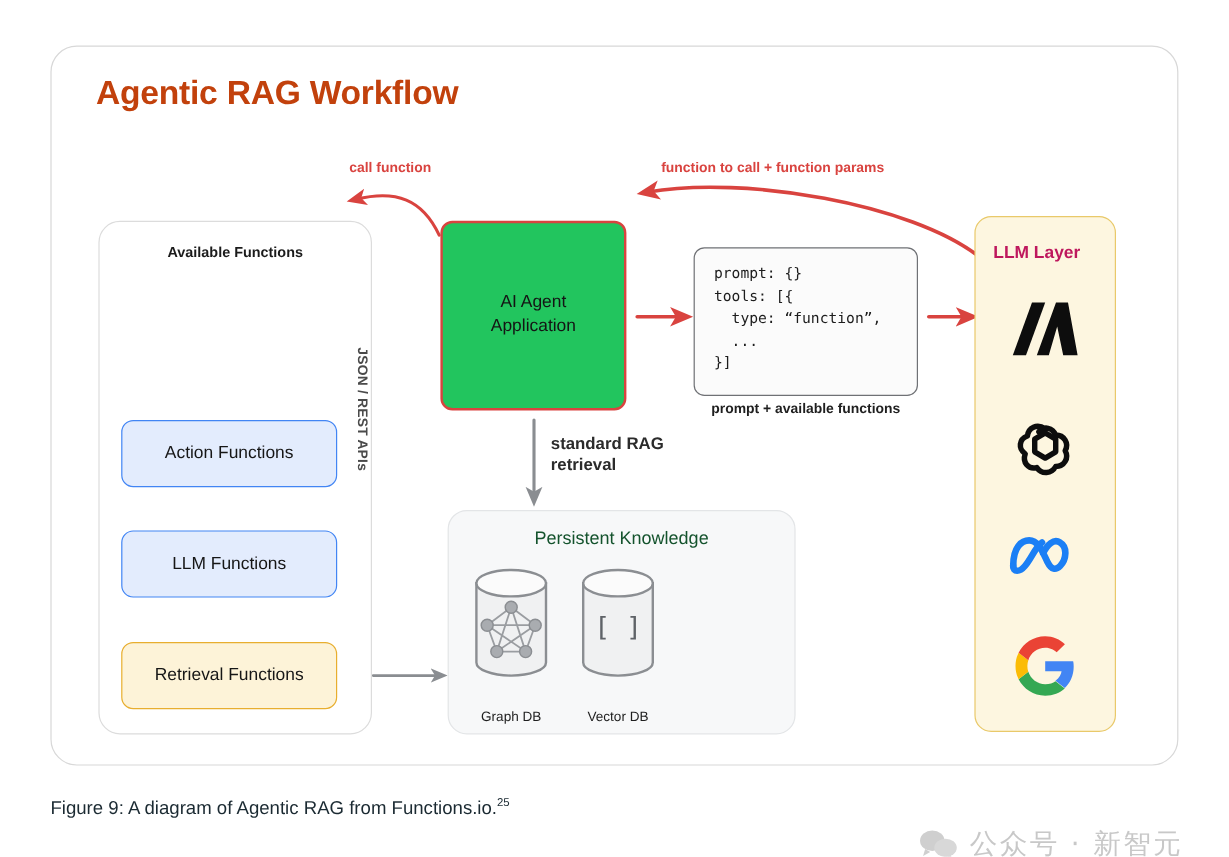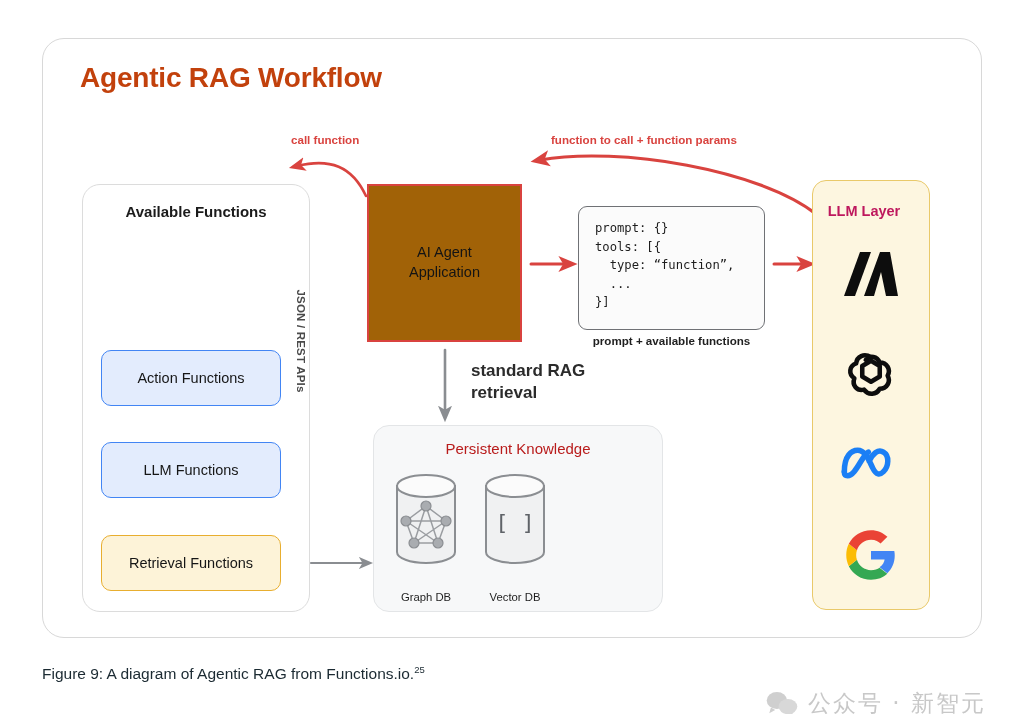--- a/index.html
+++ b/index.html
@@ -25,21 +25,21 @@
   }
 
   
   .funcs-panel{
     position:absolute;left:82px;top:184px;width:228px;height:428px;
     background:#fff;border:1.3px solid #dcdcdc;border-radius:18px;
     box-sizing:border-box;
   }
   .funcs-title{
     position:absolute;left:82px;top:203px;width:228px;text-align:center;
-    font-size:15px;font-weight:600;color:#1b1b1b;
+    font-size:12px;font-weight:600;color:#1b1b1b;
   }
   .fbox{
     position:absolute;left:101px;width:180px;height:56px;
     border-radius:10px;box-sizing:border-box;
     display:flex;align-items:center;justify-content:center;
     font-size:14.5px;font-weight:500;color:#161616;
   }
   .fbox.blue{background:#e3ecfd;border:1.6px solid #4285f4;}
   .fbox.amber{background:#fdf3d8;border:1.6px solid #e8ae2f;}
   #fbox0{top:258px;}
@@ -52,21 +52,21 @@
     width:140px;text-align:center;
     font-size:11.5px;font-weight:600;color:#4a4a4a;
     transform:rotate(90deg);transform-origin:center center;
     margin-left:-58px;
     letter-spacing:0.2px;
   }
 
   
   .agent-box{
     position:absolute;left:367px;top:184px;width:155px;height:158px;
-    background:#a16207;border:2.2px solid #d9433f;border-radius:0;
+    background:#22c55e;border:2.2px solid #d9433f;border-radius:10px;
     box-sizing:border-box;
     display:flex;align-items:center;justify-content:center;
     text-align:center;line-height:1.35;
     font-size:14.5px;font-weight:500;color:#141414;
   }
 
   
   .code-box{
     position:absolute;left:578px;top:206px;width:187px;height:124px;
     background:#fbfbfb;border:1.6px solid #6f7175;border-radius:9px;
@@ -83,21 +83,21 @@
   }
 
   
   .pk-panel{
     position:absolute;left:373px;top:425px;width:290px;height:187px;
     background:#f7f8f9;border:1.2px solid #e3e5e7;border-radius:16px;
     box-sizing:border-box;
   }
   .pk-title{
     position:absolute;left:373px;top:440px;width:290px;text-align:center;
-    font-size:15px;font-weight:500;color:#b91c1c;
+    font-size:15px;font-weight:500;color:#14532d;
   }
   .db{position:absolute;width:66px;}
   #db0{left:393px;top:472px;}
   #db1{left:482px;top:472px;}
   #db2{left:570px;top:472px;}
   .db-label{
     margin-top:21px;text-align:center;font-size:11.3px;font-weight:500;color:#1f1f1f;
   }
 
   
@@ -117,22 +117,22 @@
   #logo3{top:528px;}
 
   
   .arrow-label{
     position:absolute;font-size:11.6px;font-weight:600;color:#d9433f;
     white-space:nowrap;
   }
   #lbl-call{left:291px;top:133px;}
   #lbl-func{left:551px;top:133px;}
   .gray-label{
-    position:absolute;font-size:17px;font-weight:600;color:#2b2b2b;
-    line-height:1.32;white-space:pre-line;margin-left:12px;
+    position:absolute;font-size:14px;font-weight:600;color:#2b2b2b;
+    line-height:1.32;white-space:pre-line;
   }
   #lbl-rag{left:459px;top:360px;}
 
   
   #arrows{position:absolute;left:0;top:0;width:1024px;height:714px;pointer-events:none;}
 
   
   .caption{
     position:absolute;left:42px;top:664px;
     font-size:15.5px;font-weight:500;color:#1b2a32;

